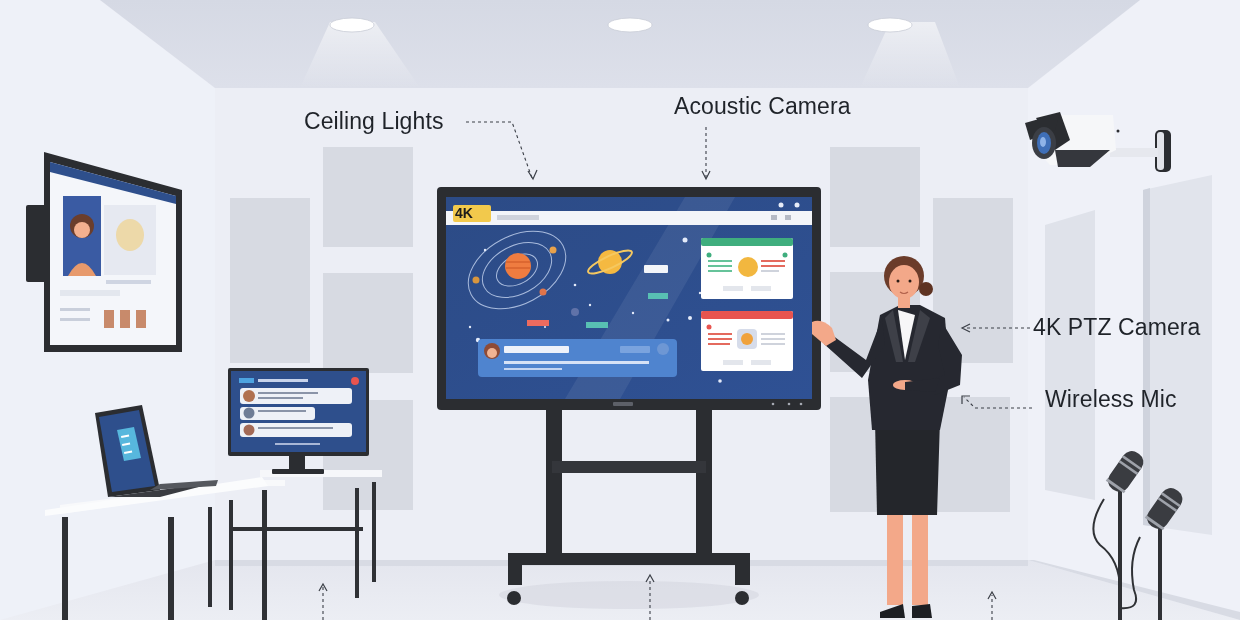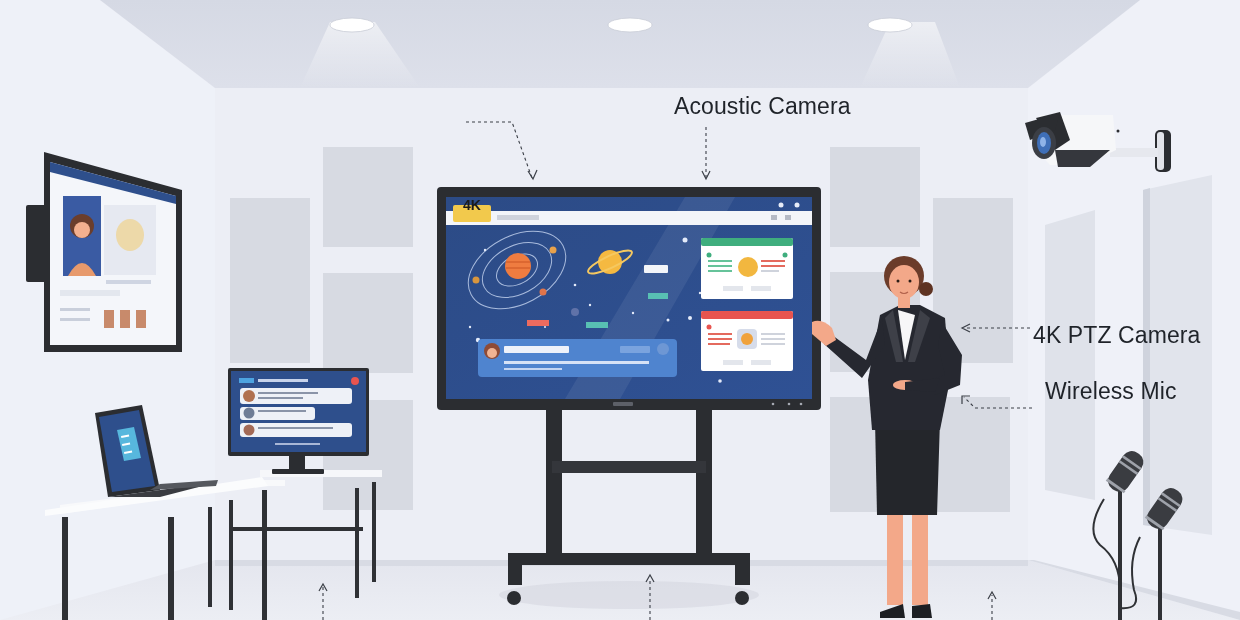--- a/index.html
+++ b/index.html
@@ -324,18 +324,19 @@
     <path d="M528,171 L533,179 L537,170"></path>
     <path d="M702,171 L706,179 L710,171"></path>
     <path d="M970,324 L962,328 L970,332"></path>
     <path d="M962,404 L962,396 L970,396"></path>
     <path d="M319,591 L323,584 L327,591"></path>
     <path d="M646,582 L650,575 L654,582"></path>
     <path d="M988,599 L992,592 L996,599"></path>
   </g>
 </svg>
 
-<div class="screen-text" style="position:absolute;left:455px;top:198px;width:34px;text-align:center;font-weight:bold;font-size:14px;color:#1b1b1b;line-height:15px;">4K</div>
-
+<div class="screen-text" style="position:absolute;left:455px;top:206px;width:34px;font-weight:bold;font-size:14px;color:#1b1b1b;line-height:15px;">4K</div>
+
+<div class="label" style="left:304px;top:110px;">Ceiling Lights</div>
 <div class="label" style="left:674px;top:95px;">Acoustic Camera</div>
-<div class="label" style="left:1033px;top:324px;">4K PTZ Camera</div>
-<div class="label" style="left:1045px;top:380px;">Wireless Mic</div>
+<div class="label" style="left:1033px;top:316px;">4K PTZ Camera</div>
+<div class="label" style="left:1045px;top:388px;">Wireless Mic</div>
 </div>
 
 </body></html>

